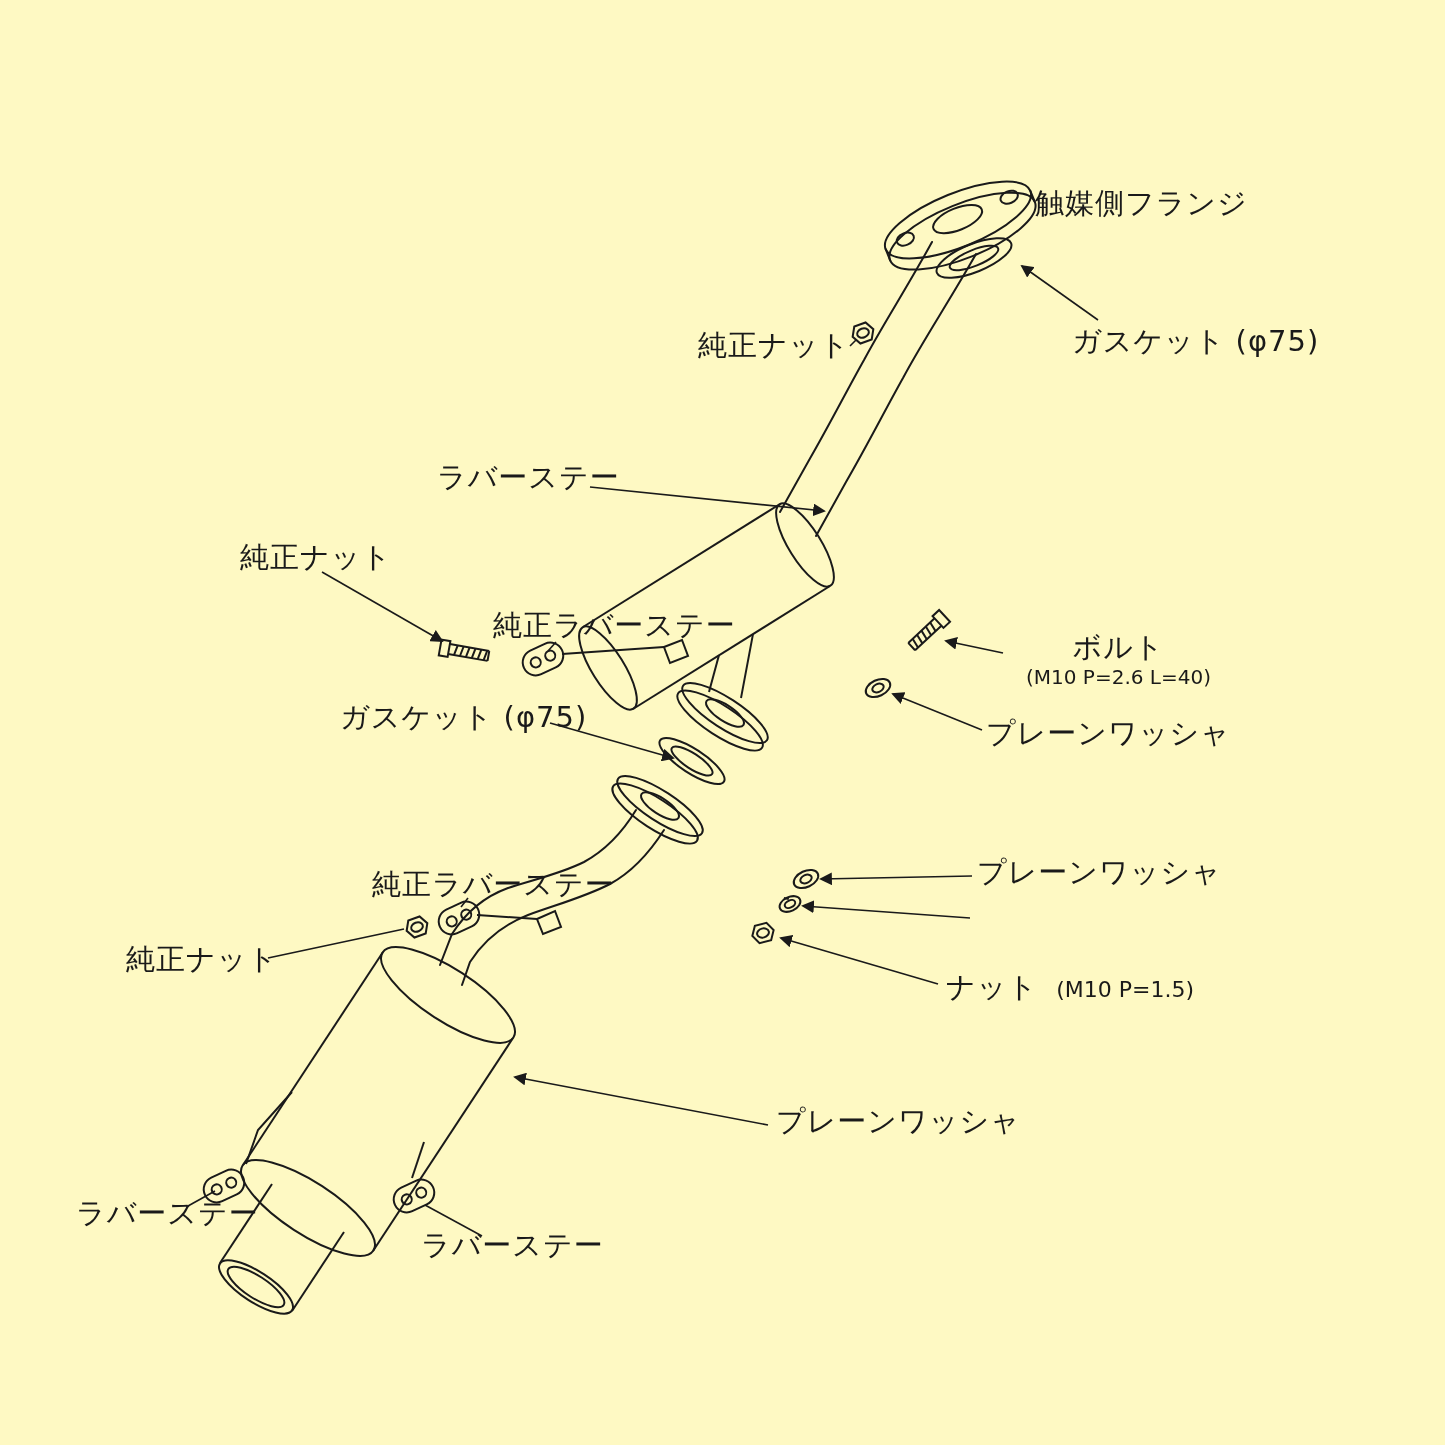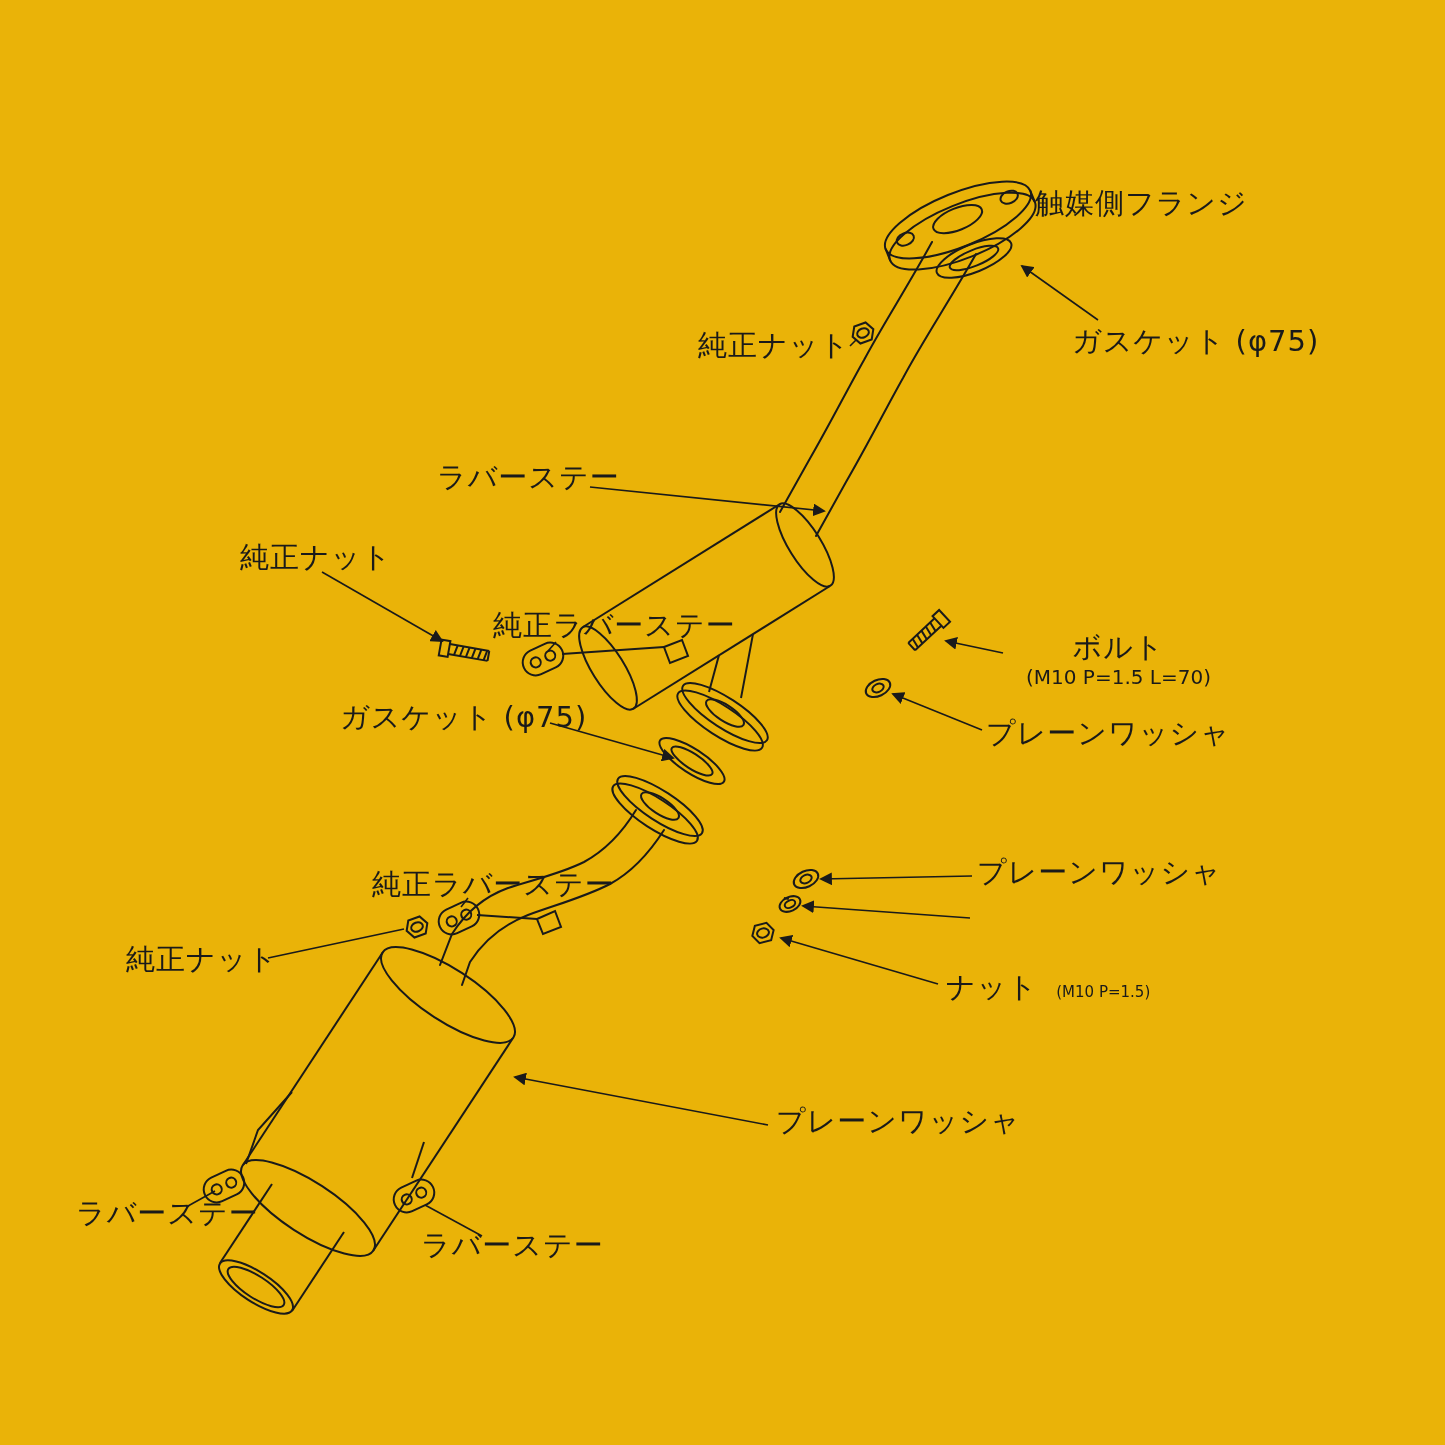--- a/index.html
+++ b/index.html
@@ -1,35 +1,35 @@
 <!DOCTYPE html>
 <html><head>
 <meta charset="utf-8">
 <style>
   html,body{margin:0;padding:0;background:#fff;}
   .stage{
     position:relative;
     width:1445px;height:1445px;
-    background:#eab308;
+    background:#fef9c3;
     font-family:"DejaVu Sans","Liberation Sans",sans-serif;
     overflow:hidden;
   }
   .stage svg{position:absolute;left:0;top:0;}
   .lbl{
     position:absolute;
     font-size:29px;
     line-height:1.1;
     color:#1a1a1a;
     letter-spacing:1px;
     white-space:nowrap;
   }
   .lbl .spec{font-size:20px;letter-spacing:0;}
   .lbl.two-line{text-align:center;margin-left:12px;}
   .lbl.two-line .spec{display:block;margin-top:2px;}
-  .inline-spec{font-size:15px;margin-left:8px;letter-spacing:0;}
+  .inline-spec{font-size:22px;margin-left:8px;letter-spacing:0;}
 </style>
 </head>
 <body>
 
 <div class="stage">
 
   <svg width="1445" height="1445" viewBox="0 0 1445 1445">
     <defs>
       <marker id="arrow" viewBox="0 0 10 10" refX="8.5" refY="5" markerWidth="8" markerHeight="8" orient="auto-start-reverse">
         <path d="M0,0 L10,5 L0,10 z" fill="#1a1a1a"></path>
@@ -218,21 +218,21 @@
   <div class="lbl" style="left:437px;top:462px">ラバーステー</div>
 
   <div class="lbl" style="left:240px;top:542px">純正ナット</div>
 
   <div class="lbl" style="left:493px;top:610px">純正ラバーステー</div>
 
   <div class="lbl" style="left:340px;top:702px">ガスケット (φ75)</div>
 
   <div class="lbl two-line" style="left:1014px;top:632px">
     <span>ボルト</span>
-    <span class="spec">(M10 P=1.5 L=70)</span>
+    <span class="spec">(M10 P=2.6 L=40)</span>
   </div>
 
   <div class="lbl" style="left:986px;top:718px">プレーンワッシャ</div>
 
   <div class="lbl" style="left:977px;top:857px">プレーンワッシャ</div>
 
 
   <div class="lbl" style="left:946px;top:972px">
     <span>ナット</span>
     <span class="inline-spec">(M10 P=1.5)</span>

